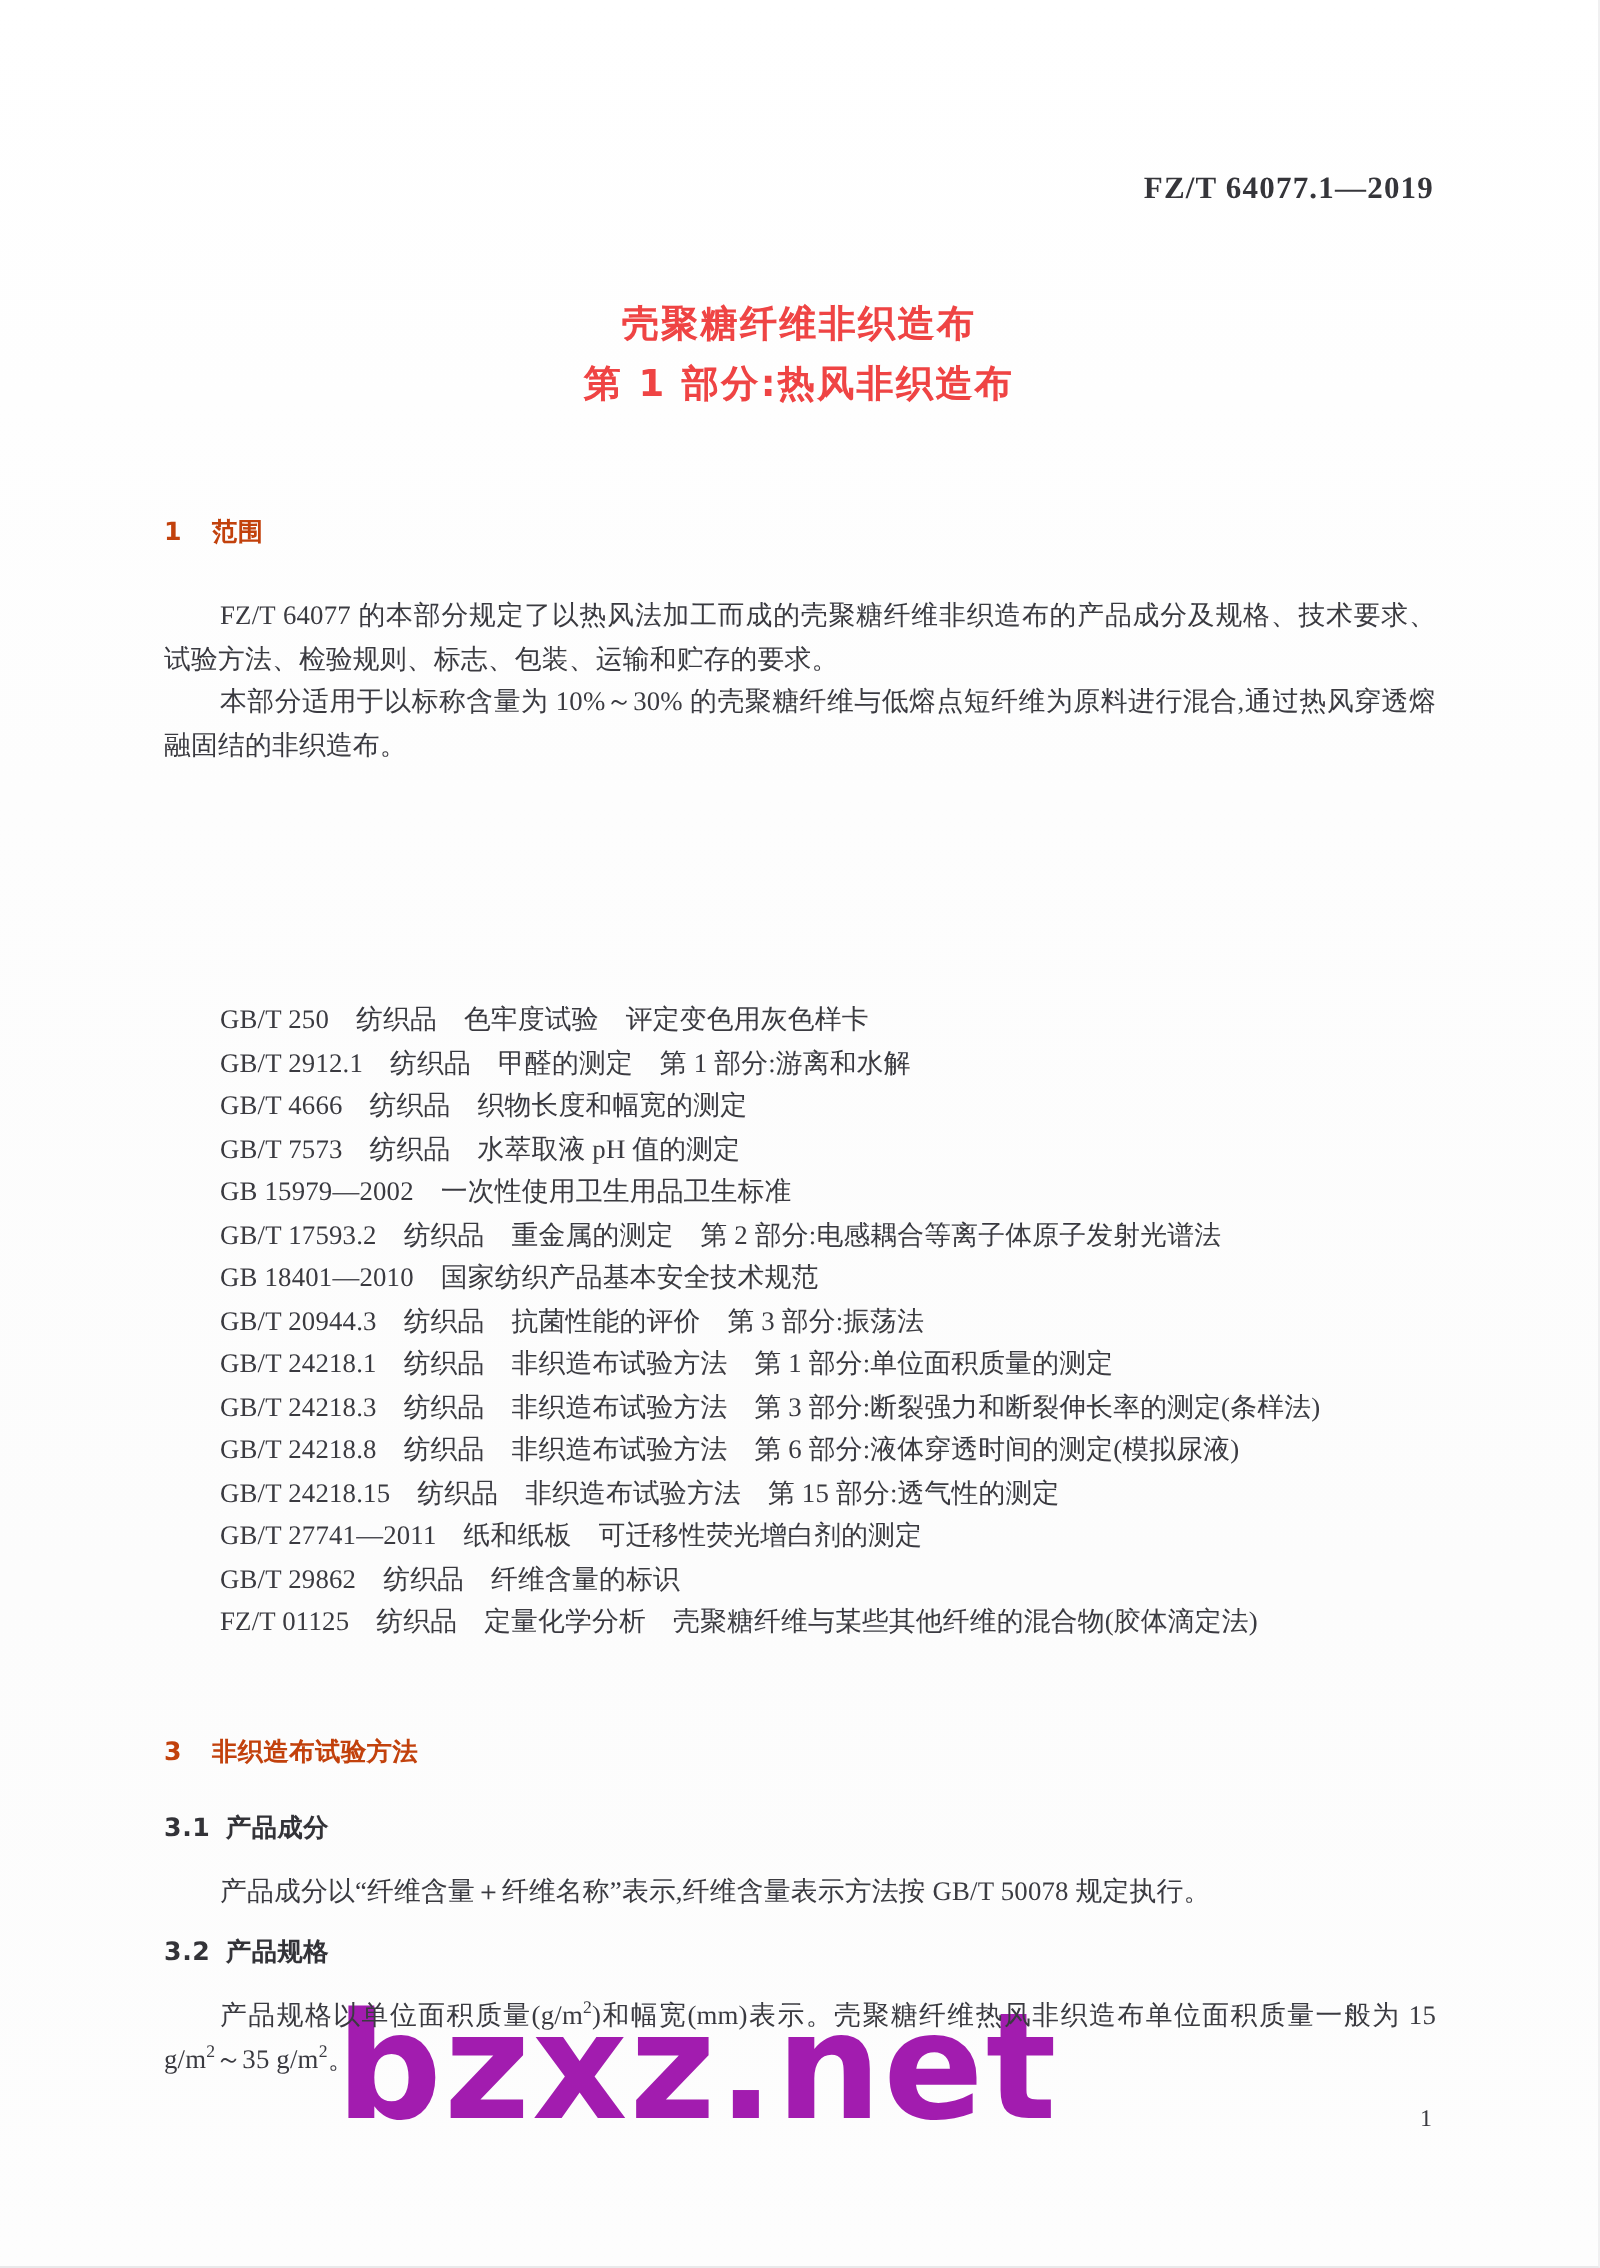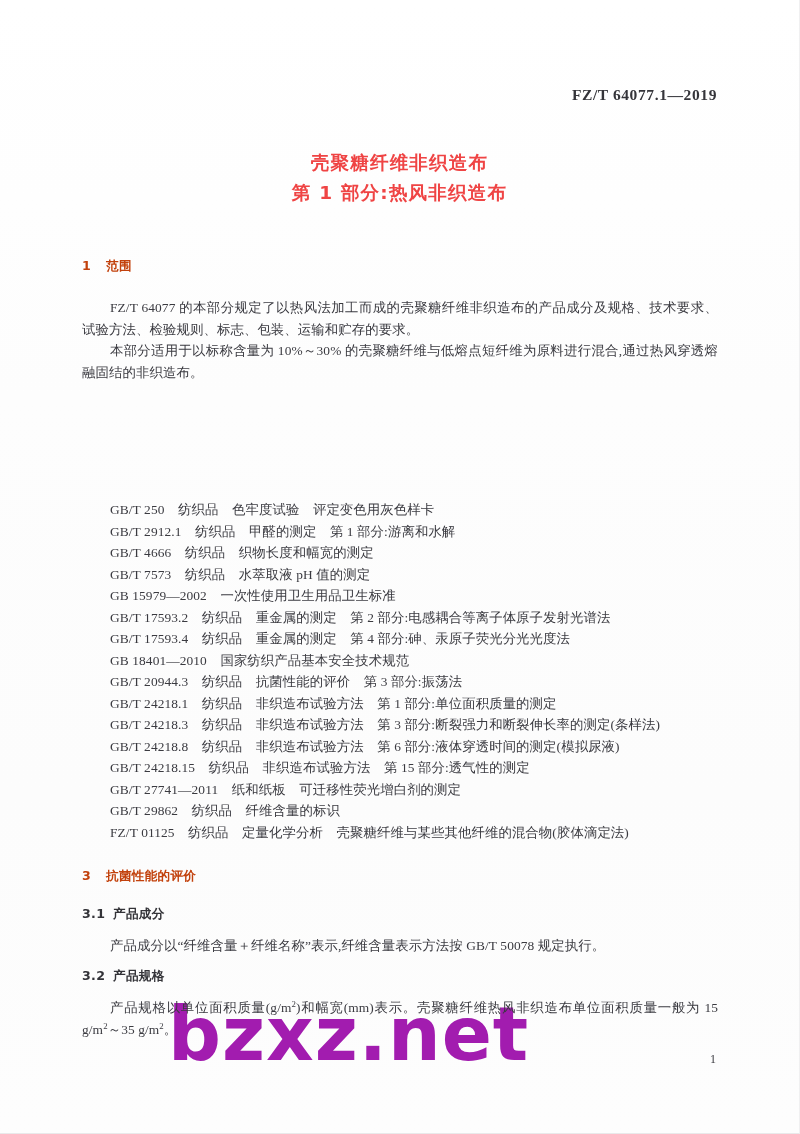--- a/index.html
+++ b/index.html
@@ -160,35 +160,34 @@
     </div>
 
 
     <div class="ref-list" style="top:499px;">
       <div class="ref-item">GB/T 250　纺织品　色牢度试验　评定变色用灰色样卡</div>
       <div class="ref-item">GB/T 2912.1　纺织品　甲醛的测定　第 1 部分:游离和水解</div>
       <div class="ref-item">GB/T 4666　纺织品　织物长度和幅宽的测定</div>
       <div class="ref-item">GB/T 7573　纺织品　水萃取液 pH 值的测定</div>
       <div class="ref-item">GB 15979—2002　一次性使用卫生用品卫生标准</div>
       <div class="ref-item">GB/T 17593.2　纺织品　重金属的测定　第 2 部分:电感耦合等离子体原子发射光谱法</div>
-      <div class="ref-item">GB/T 17593.4　纺织品　重金属的测定　第 4 部分:砷、汞原子荧光分光光度法</div>
       <div class="ref-item">GB 18401—2010　国家纺织产品基本安全技术规范</div>
       <div class="ref-item">GB/T 20944.3　纺织品　抗菌性能的评价　第 3 部分:振荡法</div>
       <div class="ref-item">GB/T 24218.1　纺织品　非织造布试验方法　第 1 部分:单位面积质量的测定</div>
       <div class="ref-item">GB/T 24218.3　纺织品　非织造布试验方法　第 3 部分:断裂强力和断裂伸长率的测定(条样法)</div>
       <div class="ref-item">GB/T 24218.8　纺织品　非织造布试验方法　第 6 部分:液体穿透时间的测定(模拟尿液)</div>
       <div class="ref-item">GB/T 24218.15　纺织品　非织造布试验方法　第 15 部分:透气性的测定</div>
       <div class="ref-item">GB/T 27741—2011　纸和纸板　可迁移性荧光增白剂的测定</div>
       <div class="ref-item">GB/T 29862　纺织品　纤维含量的标识</div>
       <div class="ref-item">FZ/T 01125　纺织品　定量化学分析　壳聚糖纤维与某些其他纤维的混合物(胶体滴定法)</div>
     </div>
 
     <div class="body-col" style="top:868px;">
       <div class="h1">
-        <span class="num">3</span><span>抗菌性能的评价</span>
+        <span class="num">3</span><span>非织造布试验方法</span>
       </div>
     </div>
 
     <div class="body-col" style="top:906px;">
       <div class="h2">
         <span class="num">3.1</span><span>产品成分</span>
       </div>
       <div class="para indent" style="margin-top:12px;">产品成分以“纤维含量＋纤维名称”表示,纤维含量表示方法按 GB/T 50078 规定执行。</div>
     </div>
 

